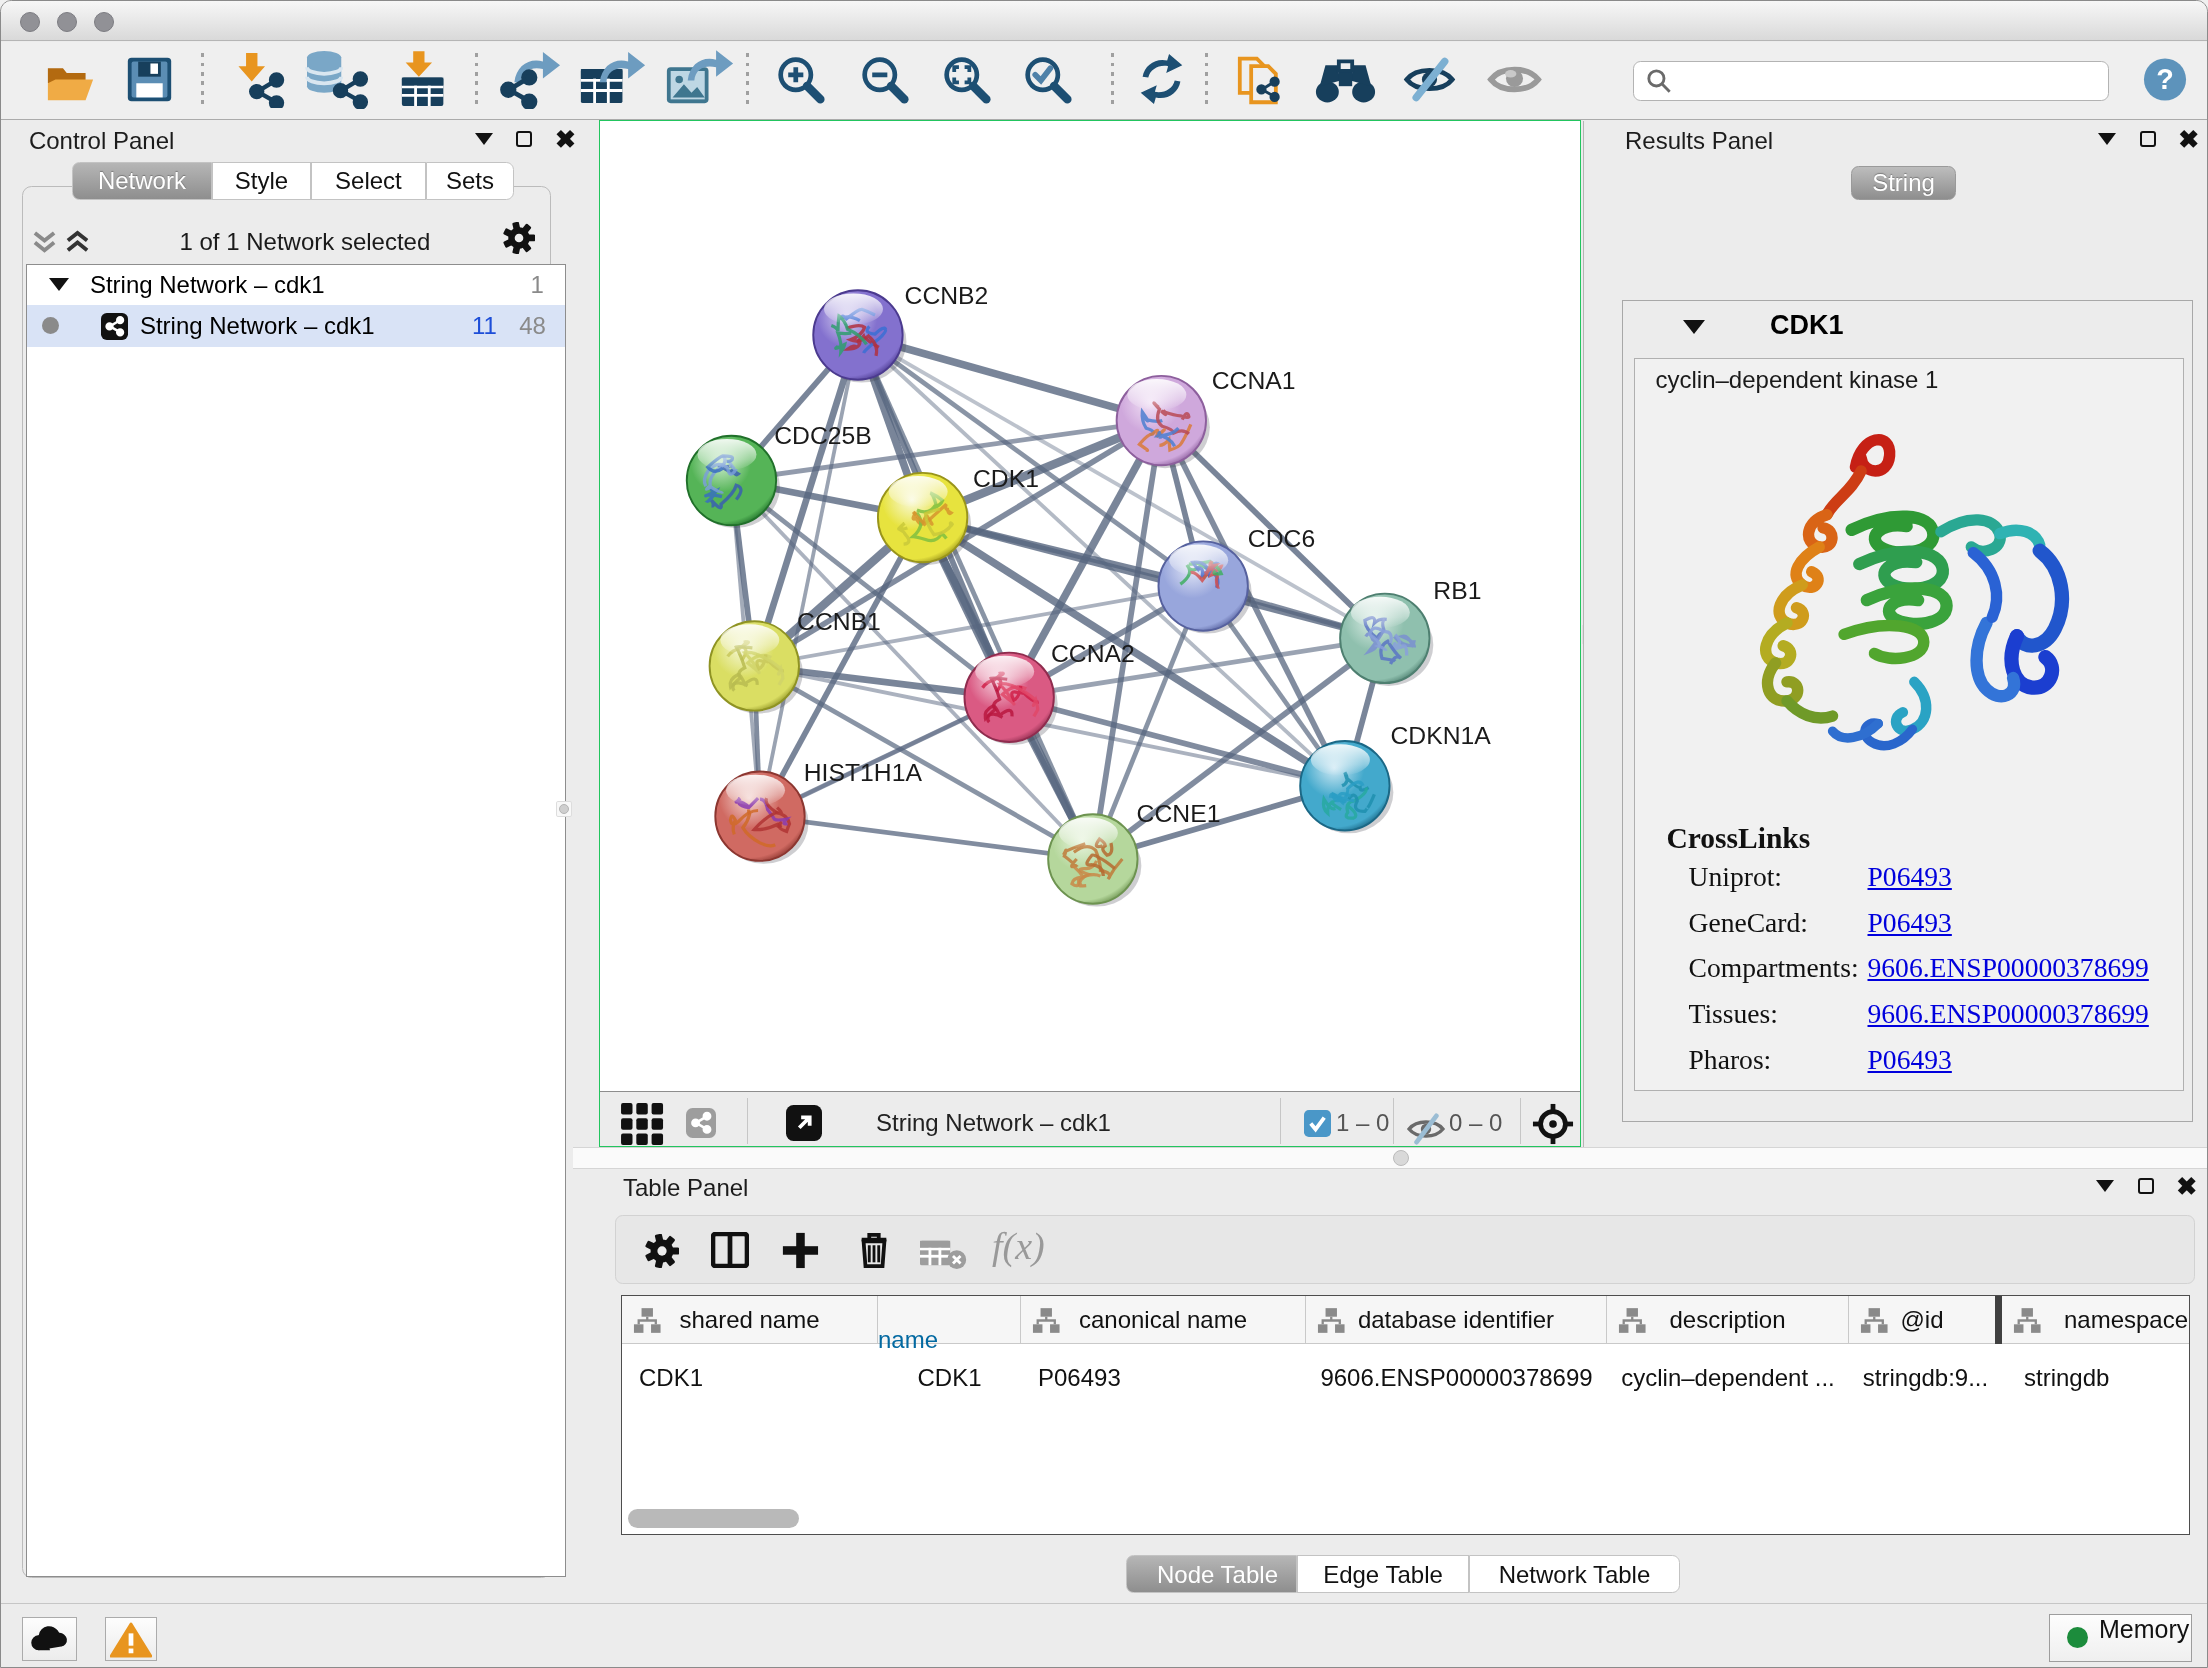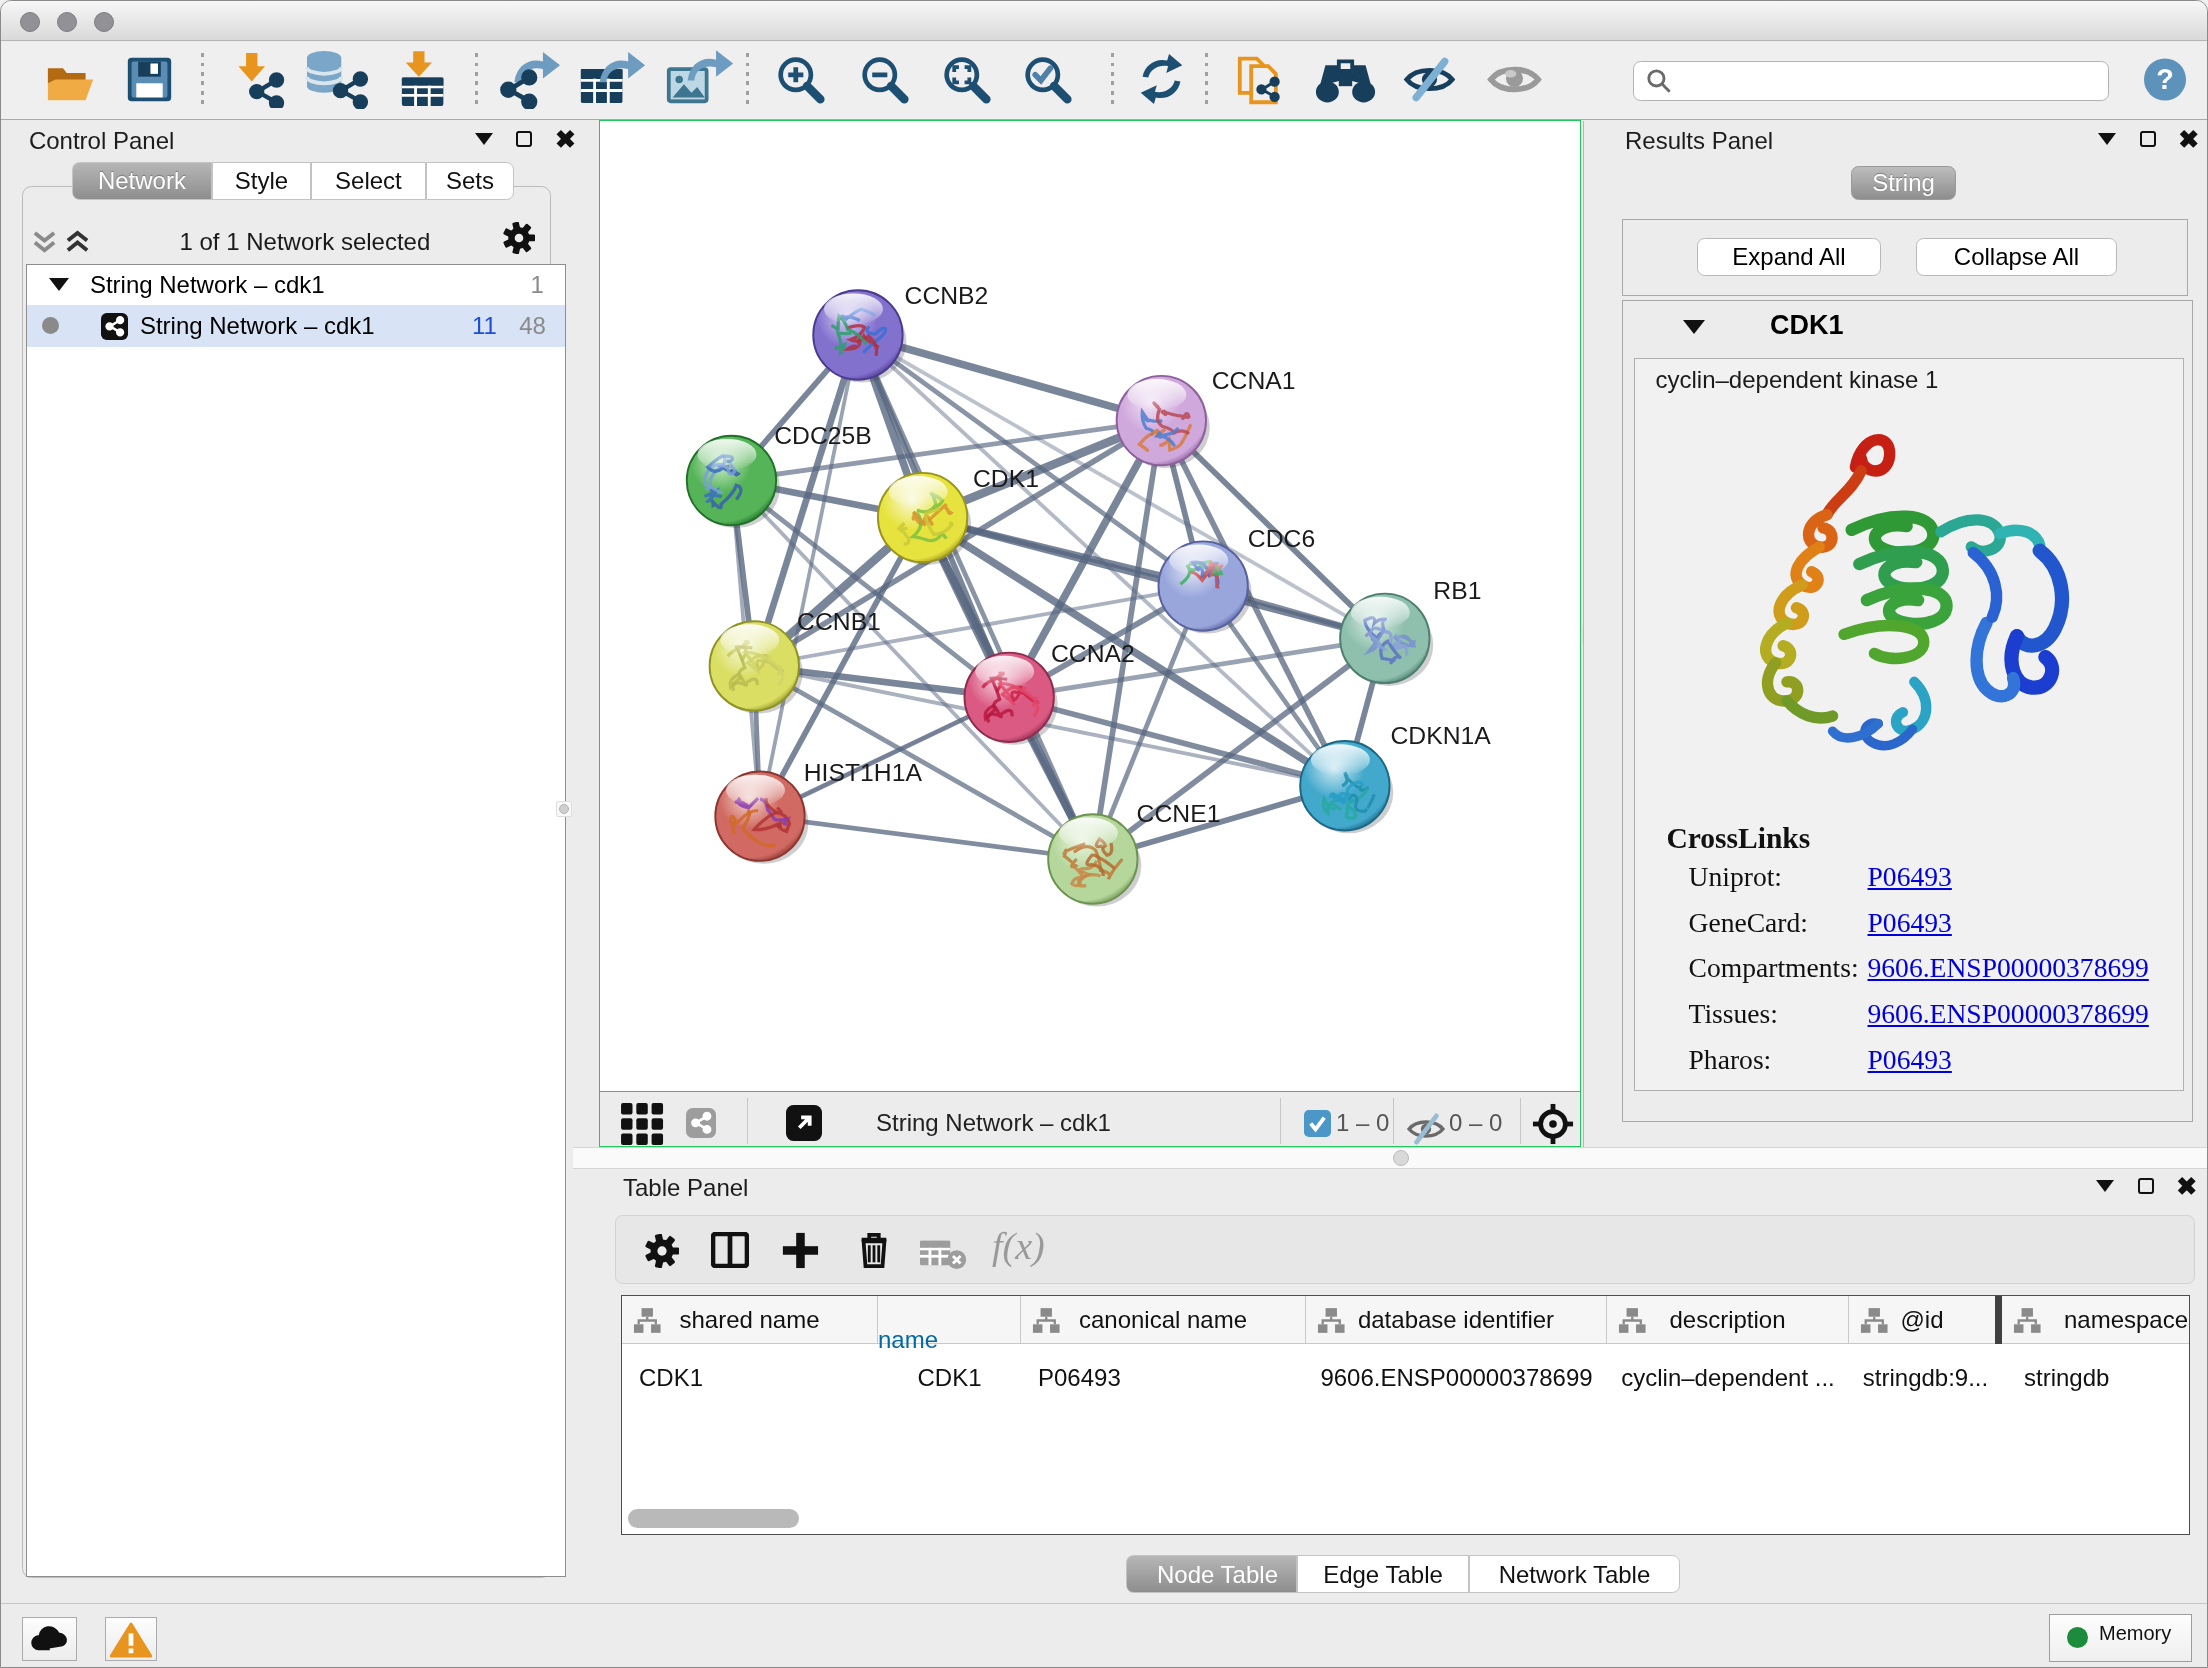--- a/index.html
+++ b/index.html
@@ -553,24 +553,20 @@
     <div style="position:absolute;left:572px;top:1146px;width:1637px;height:22px;background:#fafafa;border-top:1px solid #d5d5d5;border-bottom:1px solid #d5d5d5;"></div>
     <div style="position:absolute;left:1392px;top:1149px;width:16px;height:16px;border-radius:50%;background:#d9d9d9;border:1px solid #bbb;"></div>
     <div style="position:absolute;left:1582px;top:120px;width:627px;height:1026px;background:#ececec;border-left:1px solid #b5b5b5;">
       <div class="panel-title" style="position:absolute;left:41px;top:5.7px;">Results Panel</div>
       <div class="winbtns" style="left:514px;top:9.5px;">
         <div class="wb-tri"></div>
 <div class="wb-sq" style="margin-left:8.6px"></div>
         <div class="wb-x" style="margin-left:7.6px">✖</div>
       </div>
       <div style="position:absolute;left:267px;top:45px;width:105px;height:34px;background:linear-gradient(#bdbdbd,#8e8e8e);border:1px solid #9a9a9a;border-radius:7.6px;color:#fff;font-size:24px;text-align:center;padding-top:1.9px;text-shadow:0 -1px 1px rgba(0,0,0,.3);">String</div>
-      <div style="position:absolute;left:38px;top:98px;width:566px;height:77px;border:1.9px solid #a8a8a8;">
-        <div style="position:absolute;left:74px;top:18px;width:184px;height:38px;background:#fff;border:1.9px solid #b9b9b9;border-radius:7.6px;text-align:center;font-size:24px;padding-top:3.8px;">Expand All</div>
-        <div style="position:absolute;left:293px;top:18px;width:201px;height:38px;background:#fff;border:1.9px solid #b9b9b9;border-radius:7.6px;text-align:center;font-size:24px;padding-top:3.8px;">Collapse All</div>
-      </div>
       <div style="position:absolute;left:38px;top:179px;width:571px;height:822px;border:1.9px solid #a8a8a8;">
         <span style="position:absolute;left:60px;top:19px;"><span style="display:inline-block;width:0;height:0;border-left:11.4px solid transparent;border-right:11.4px solid transparent;border-top:14.3px solid #111;"></span></span>
         <div style="position:absolute;left:147px;top:8.6px;font-size:27px;font-weight:bold;">CDK1</div>
         <div style="position:absolute;left:10.5px;top:57px;width:550px;height:733px;background:#f1f1f1;border:1px solid #b0b0b0;">
           <div style="position:absolute;left:21px;top:6.7px;font-size:24px;color:#1a1a1a;">cyclin–dependent kinase 1</div>
           <div style="position:absolute;left:57px;top:49px;"><svg width="399" height="352" viewBox="0 0 420 370">
               <path d="M172 62 C178 28 210 24 208 50 C206 72 180 70 178 52" fill="none" stroke="#c62015" stroke-width="12" stroke-linecap="round"></path>
               <path d="M178 66 C168 88 150 96 142 112" fill="none" stroke="#cd3d14" stroke-width="12" stroke-linecap="round"></path>
               <path d="M142 112 C120 118 116 142 134 146 C150 149 152 128 138 126" fill="none" stroke="#d96416" stroke-width="12" stroke-linecap="round"></path>
               <path d="M134 146 C112 158 102 176 116 186 C130 195 140 178 126 172" fill="none" stroke="#df8117" stroke-width="12" stroke-linecap="round"></path>
@@ -765,16 +761,16 @@
           <path d="M12 28 a8 8 0 0 1 -1 -16 a11 11 0 0 1 21 -2 a7 7 0 0 1 2 14 q1 -6 -4 -8 a9 9 0 0 0 -8 12 Z" fill="#111"></path>
 <path d="M10 28 a8 8 0 0 1 0 -16 a11 11 0 0 1 21 -3 a8 8 0 0 1 3 15 Z" fill="#111"></path>
         </svg></div>
       <div style="position:absolute;left:104px;top:13.3px;width:52px;height:44px;background:linear-gradient(#fdfdfd,#ececec);border:1.9px solid #ababab;text-align:center;padding-top:3.8px;"><svg width="42" height="36" viewBox="0 0 44 38" style="">
           <path d="M22 2 L43 36 L1 36 Z" fill="#e8951f" stroke="#e8951f" stroke-width="3" stroke-linejoin="round"></path>
 <rect x="19.5" y="12" width="5" height="13" fill="#fff"></rect>
           <rect x="19.5" y="28" width="5" height="5" fill="#fff"></rect>
         </svg></div>
       <div style="position:absolute;left:2048px;top:9.5px;width:143px;height:48px;background:linear-gradient(#fdfdfd,#efefef);border:1.9px solid #9d9d9d;">
 <span style="position:absolute;left:17px;top:12.4px;width:21px;height:21px;border-radius:50%;background:#1c8c3c;"></span>
-<span style="position:absolute;left:49px;top:7px;font-size:20px;color:#111;">Memory</span>
+<span style="position:absolute;left:49px;top:0;font-size:25px;color:#111;">Memory</span>
       </div>
     </div>
   </div>
 
 </body></html>

